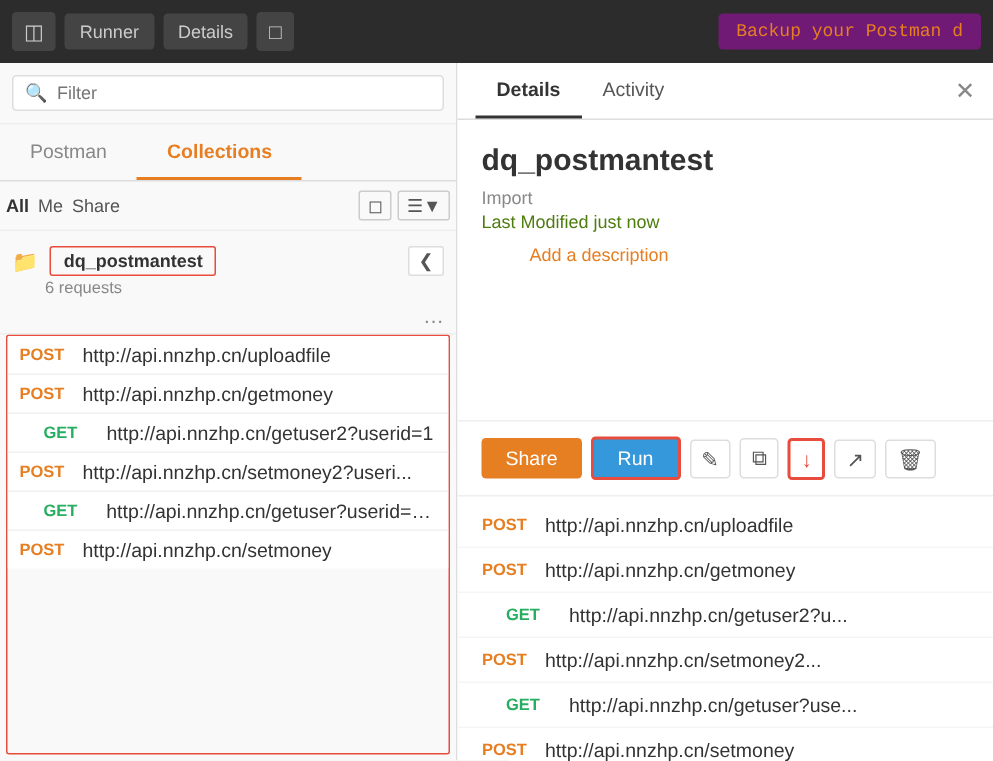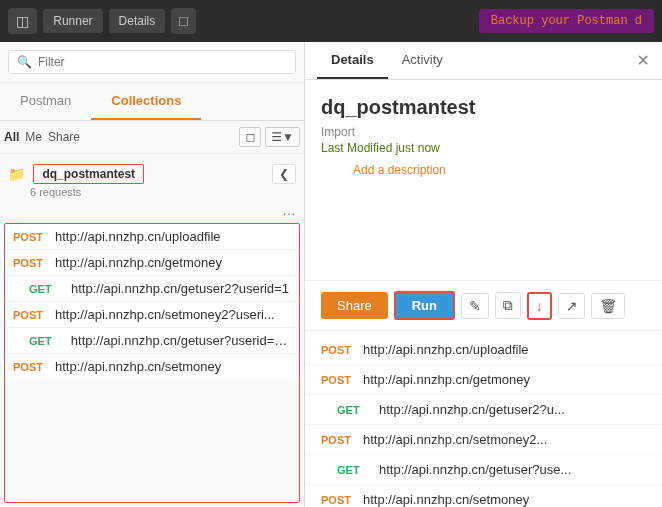--- a/index.html
+++ b/index.html
@@ -303,21 +303,21 @@
       cursor: pointer;
     }
     .run-btn {
       background: #3498db;
       color: #fff;
       border: 2px solid #e74c3c;
       border-radius: 3px;
       padding: 5px 16px;
       font-size: 13px;
       cursor: pointer;
-      font-weight: bold;
+      font-weight: normal;
     }
     .action-icon-btn {
       background: none;
       border: 1px solid #ddd;
       border-radius: 3px;
       padding: 4px 7px;
       cursor: pointer;
       font-size: 14px;
       color: #555;
     }

